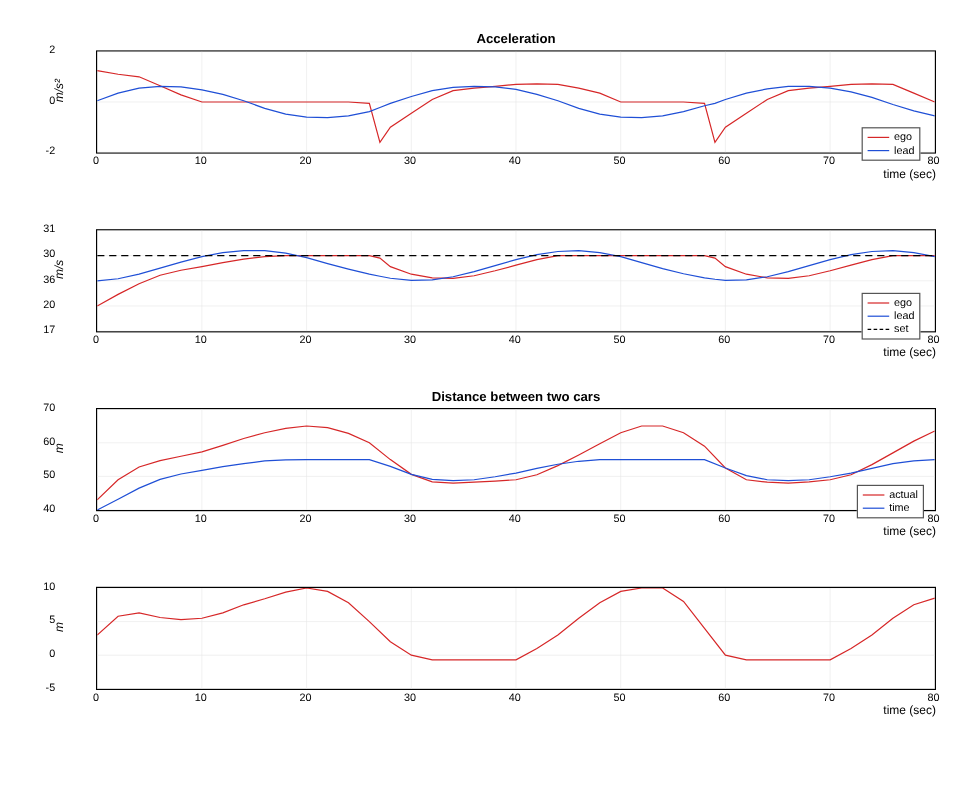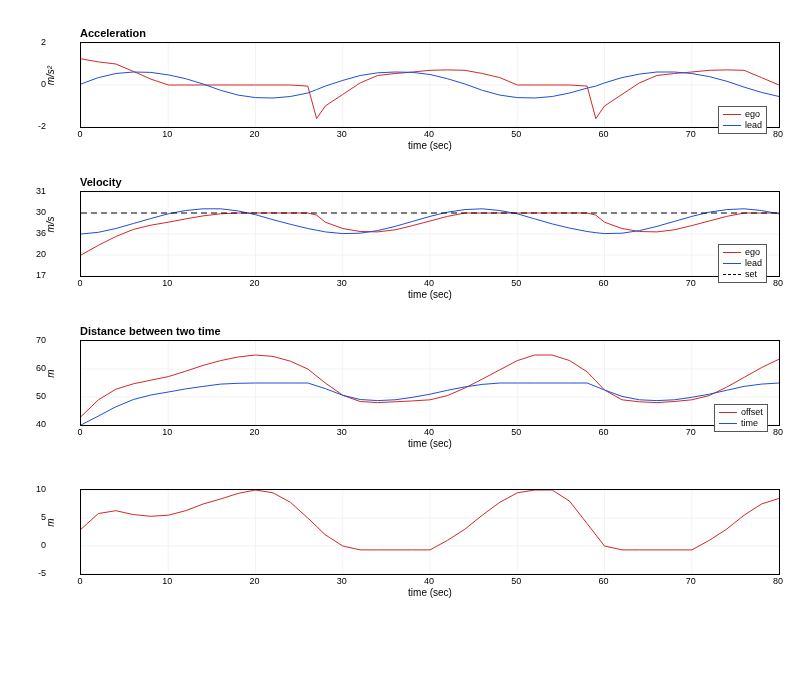--- a/index.html
+++ b/index.html
@@ -22,39 +22,40 @@
     left: 80px;
     width: 700px;
     border: 1px solid #000;
     box-sizing: border-box;
     background: #fff;
   }
   .title {
     position: absolute;
     width: 700px;
     left: 80px;
+    text-align: center;
     font-size: 11px;
     font-weight: bold;
     color: #000;
   }
   .ylabel {
     position: absolute;
     font-size: 10px;
     font-style: italic;
     color: #000;
     transform-origin: center center;
     transform: rotate(-90deg);
     text-align: center;
     width: 80px;
   }
   .xlabel {
     position: absolute;
     width: 700px;
     left: 80px;
-    text-align: center;
+    text-align: right;
     font-size: 10px;
     color: #000;
   }
   .ytick {
     position: absolute;
     font-size: 9px;
     color: #000;
     text-align: right;
     width: 30px;
     right: 2px;
@@ -149,21 +150,20 @@
       <div class="legend-row">
         <span class="legend-swatch" style="border-top-color: rgb(214, 39, 40);"></span>
         <span>ego</span>
       </div>
       <div class="legend-row">
         <span class="legend-swatch" style="border-top-color: rgb(31, 79, 214);"></span>
         <span>lead</span>
       </div>
     </div>
 
-  <div class="title" style="top:176px">Velocity</div>
   <div class="plot" style="top:191px;height:86px">
     <svg width="698" height="84" style="position:absolute;left:0;top:0">
       <g id="grid-2" class="grid">
           <line x1="0" y1="0" x2="0" y2="84"></line>
           <line x1="87.25" y1="0" x2="87.25" y2="84"></line>
           <line x1="174.5" y1="0" x2="174.5" y2="84"></line>
           <line x1="261.75" y1="0" x2="261.75" y2="84"></line>
           <line x1="349" y1="0" x2="349" y2="84"></line>
           <line x1="436.25" y1="0" x2="436.25" y2="84"></line>
           <line x1="523.5" y1="0" x2="523.5" y2="84"></line>
@@ -210,21 +210,21 @@
       <div class="legend-row">
         <span class="legend-swatch" style="border-top-color: rgb(31, 79, 214);"></span>
         <span>lead</span>
       </div>
       <div class="legend-row">
         <span class="legend-swatch" style="border-top-color: rgb(0, 0, 0); border-top-style: dashed;"></span>
         <span>set</span>
       </div>
     </div>
 
-  <div class="title" style="top:325px">Distance between two time</div>
+  <div class="title" style="top:325px">Distance between two cars</div>
   <div class="plot" style="top:340px;height:86px">
     <svg width="698" height="84" style="position:absolute;left:0;top:0">
       <g id="grid-3" class="grid">
           <line x1="0" y1="0" x2="0" y2="84"></line>
           <line x1="87.25" y1="0" x2="87.25" y2="84"></line>
           <line x1="174.5" y1="0" x2="174.5" y2="84"></line>
           <line x1="261.75" y1="0" x2="261.75" y2="84"></line>
           <line x1="349" y1="0" x2="349" y2="84"></line>
           <line x1="436.25" y1="0" x2="436.25" y2="84"></line>
           <line x1="523.5" y1="0" x2="523.5" y2="84"></line>
@@ -256,21 +256,21 @@
       <div class="xtick" style="left: 261.75px; top: 0px;">30</div>
       <div class="xtick" style="left: 349px; top: 0px;">40</div>
       <div class="xtick" style="left: 436.25px; top: 0px;">50</div>
       <div class="xtick" style="left: 523.5px; top: 0px;">60</div>
       <div class="xtick" style="left: 610.75px; top: 0px;">70</div>
       <div class="xtick" style="left: 698px; top: 0px;">80</div>
     </div>
   <div class="legend" id="legend-3" style="top:404px;left:714px">
       <div class="legend-row">
         <span class="legend-swatch" style="border-top-color: rgb(214, 39, 40);"></span>
-        <span>offset</span>
+        <span>actual</span>
       </div>
       <div class="legend-row">
         <span class="legend-swatch" style="border-top-color: rgb(31, 79, 214);"></span>
         <span>time</span>
       </div>
     </div>
 
   <div class="plot" style="top:489px;height:86px">
     <svg width="698" height="84" style="position:absolute;left:0;top:0">
       <g id="grid-4" class="grid">

